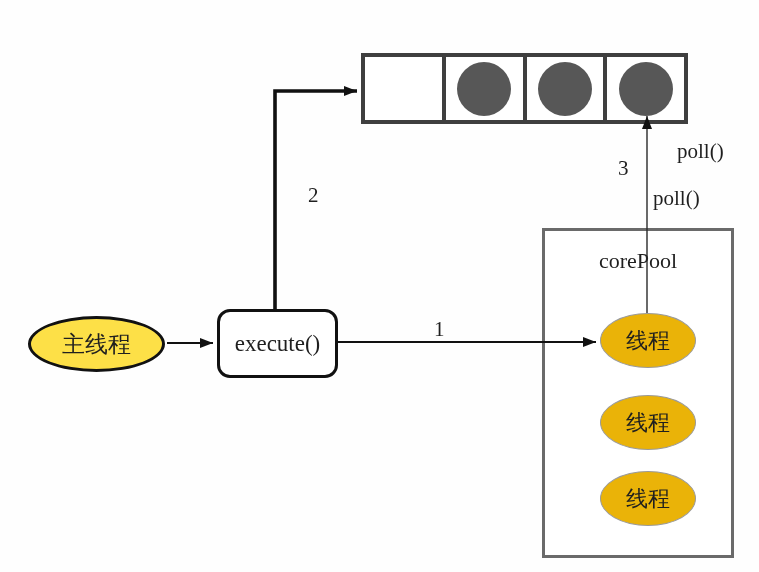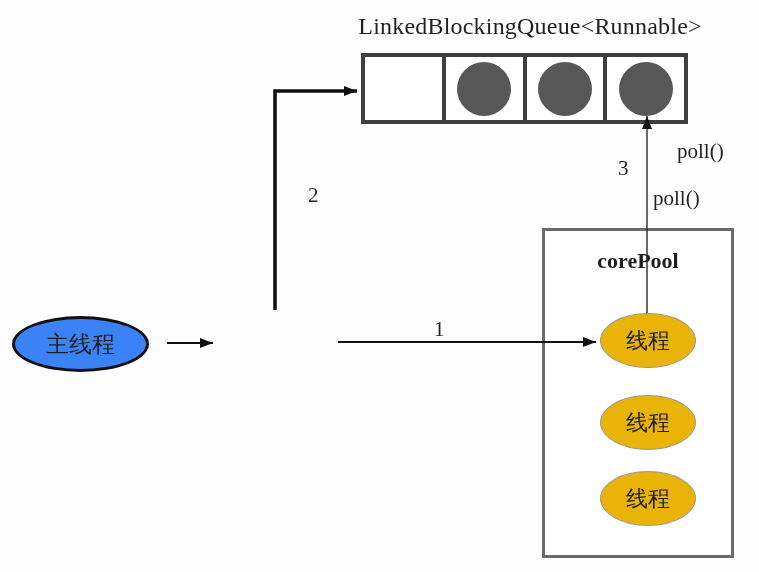--- a/index.html
+++ b/index.html
@@ -75,21 +75,20 @@
     box-sizing: border-box;
     background: #fff;
   }
   .core-pool-title {
     position: absolute;
     top: 17px;
     left: 0;
     width: 100%;
     text-align: center;
     font-size: 22px;
-    font-weight: bold;
   }
   .thread-ellipse {
     position: absolute;
     left: 55px;
     width: 96px;
     height: 55px;
     border: 1.5px solid var(--thread-border);
     border-radius: 50%;
     box-sizing: border-box;
     display: flex;
@@ -97,32 +96,32 @@
     justify-content: center;
     font-size: 22px;
     background: #eab308;
   }
   .thread-1 { top: 82px; }
   .thread-2 { top: 164px; }
   .thread-3 { top: 240px; }
 
   
   .main-thread {
-    left: 12px;
+    left: 28px;
     top: 316px;
     width: 137px;
     height: 56px;
     border: 3px solid var(--arrow);
     border-radius: 50%;
     box-sizing: border-box;
     display: flex;
     align-items: center;
     justify-content: center;
     font-size: 23px;
-    background: #3b82f6;
+    background: #fde047;
   }
 
   
   .execute-box {
     left: 217px;
     top: 309px;
     width: 121px;
     height: 69px;
     border: 3px solid var(--arrow);
     border-radius: 13px;
@@ -150,21 +149,20 @@
     top: 0;
     pointer-events: none;
     z-index: 3;
   }
 </style>
 </head>
 <body>
 
 <div class="canvas">
 
-  <div class="abs queue-title">LinkedBlockingQueue&lt;Runnable&gt;</div>
 
   <div class="abs task-queue">
     <div class="queue-cell"></div>
     <div class="queue-cell">
         <div class="task-circle"></div>
       </div>
     <div class="queue-cell">
         <div class="task-circle"></div>
       </div>
     <div class="queue-cell">
@@ -174,20 +172,21 @@
 
   <div class="abs core-pool">
     <div class="core-pool-title">corePool</div>
     <div class="thread-ellipse thread-1">线程</div>
     <div class="thread-ellipse thread-2">线程</div>
     <div class="thread-ellipse thread-3">线程</div>
   </div>
 
   <div class="abs main-thread">主线程</div>
 
+  <div class="abs execute-box">execute()</div>
 
   <div class="abs lbl lbl-step2">2</div>
   <div class="abs lbl lbl-step1">1</div>
   <div class="abs lbl lbl-step3">3</div>
   <div class="abs lbl lbl-poll">poll()</div>
   <div class="abs lbl lbl-take">poll()</div>
 
   <svg class="arrows" width="759" height="572" viewBox="0 0 759 572">
     <defs>
       <marker id="ah" markerWidth="14" markerHeight="11" refX="13" refY="5" orient="auto" markerUnits="userSpaceOnUse">

